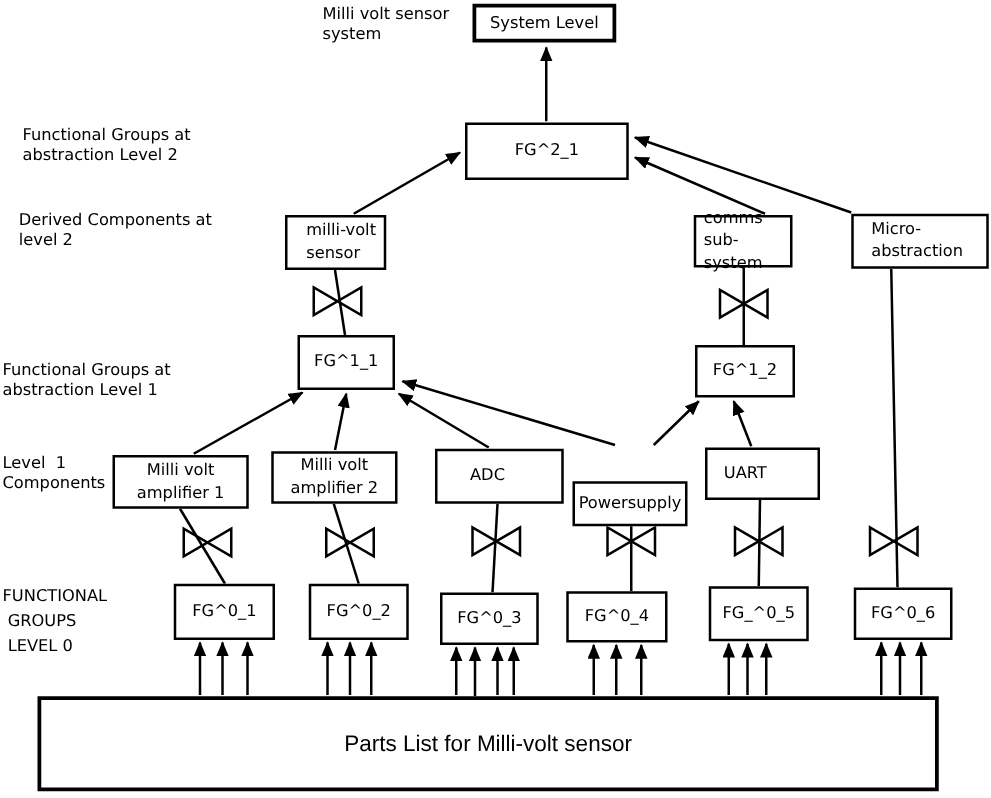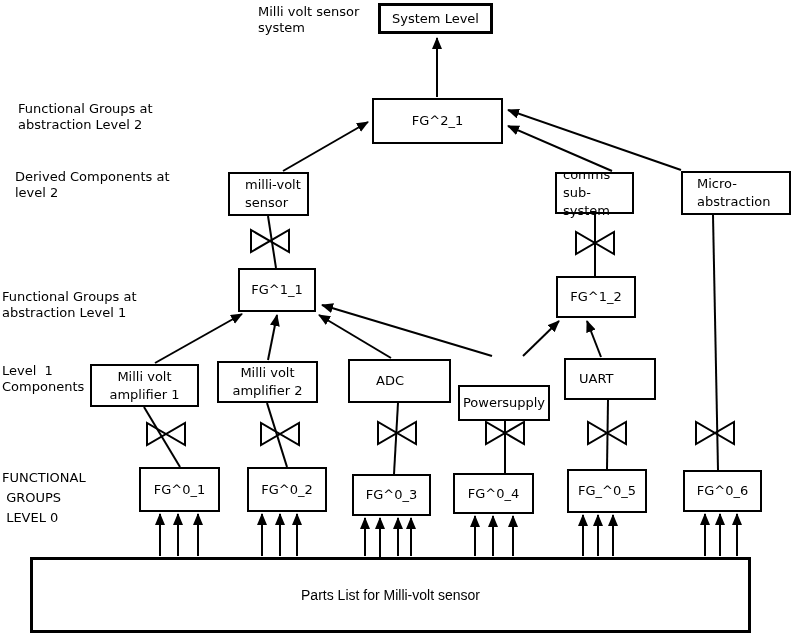--- a/index.html
+++ b/index.html
@@ -8,21 +8,21 @@
     font-family:"DejaVu Sans","Liberation Sans",sans-serif;color:#000;overflow:hidden;
   }
   svg.wires{position:absolute;left:0;top:0;}
   .box{
     position:absolute;box-sizing:border-box;border:2px solid #000;background:#fff;
     display:flex;align-items:center;justify-content:center;
     text-align:center;font-size:13px;line-height:18px;white-space:pre-line;
   }
   .box.al{justify-content:flex-start;text-align:left;}
   .box.thick{border-width:3px;}
-  .box.parts{font-size:14px;font-family:"Liberation Sans",sans-serif;}
+  .box.parts{font-size:18px;font-family:"Liberation Sans",sans-serif;}
   .ann{position:absolute;font-size:13px;line-height:16px;white-space:pre-line;}
   .ann.l0{line-height:20px;}
 </style>
 </head>
 <body>
 
 <div id="canvas">
 
   <svg class="wires" width="793" height="638" viewBox="0 0 793 638">
     <defs>

